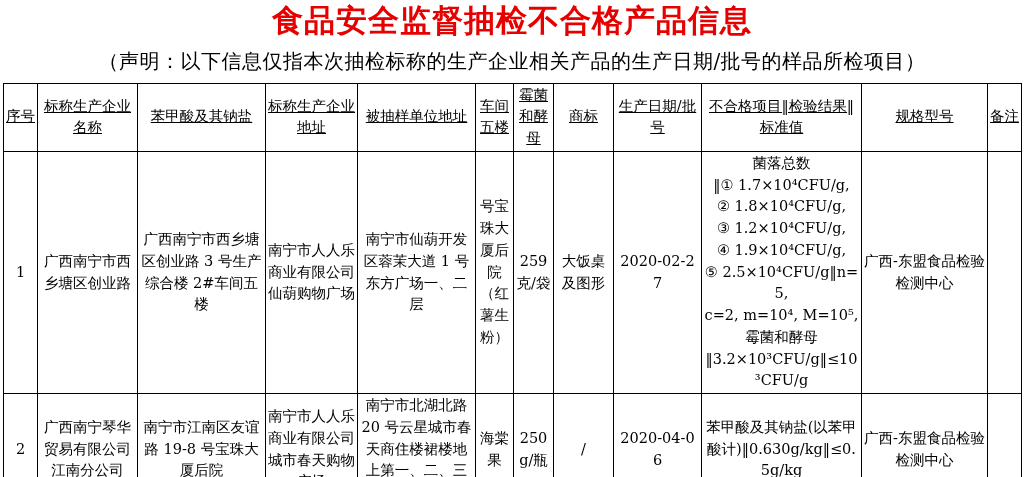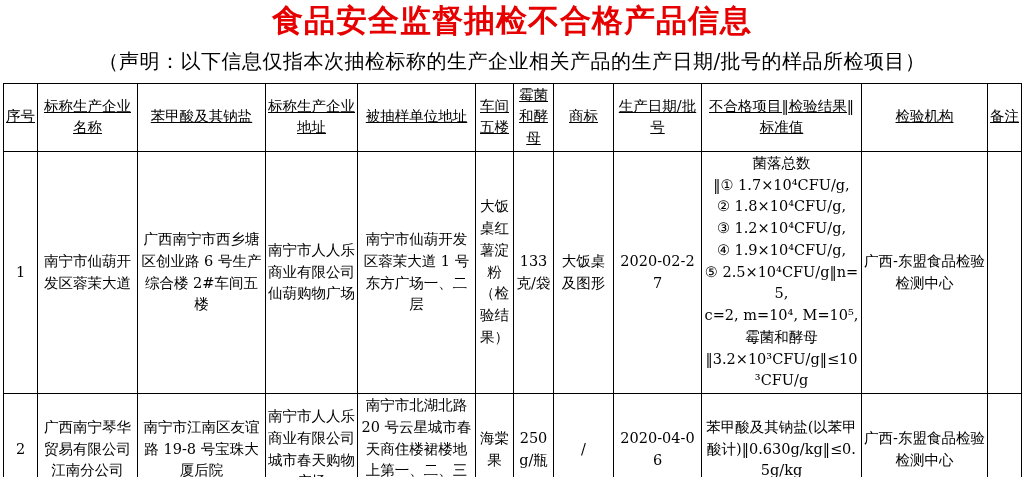--- a/index.html
+++ b/index.html
@@ -90,31 +90,31 @@
       <th>序号</th>
       <th>标称生产企业名称</th>
       <th>苯甲酸及其钠盐</th>
       <th>标称生产企业地址</th>
       <th>被抽样单位地址</th>
       <th>车间五楼</th>
       <th>霉菌和酵母</th>
       <th>商标</th>
       <th>生产日期/批号</th>
       <th>不合格项目‖检验结果‖标准值</th>
-      <th>检验机构</th>
+      <th>规格型号</th>
       <th>备注</th>
     </tr>
     <tr class="r-1">
       <td>1</td>
-      <td>南宁市仙葫开发区蓉茉大道</td>
-      <td>广西南宁市西乡塘区创业路 6 号生产综合楼 2#车间五楼</td>
+      <td>广西南宁市西乡塘区创业路</td>
+      <td>广西南宁市西乡塘区创业路 3 号生产综合楼 2#车间五楼</td>
       <td>南宁市人人乐商业有限公司仙葫购物广场</td>
       <td>南宁市仙葫开发区蓉茉大道 1 号东方广场一、二层</td>
-      <td>大饭桌红薯淀粉（检验结果）</td>
-      <td>133 克/袋</td>
+      <td>号宝珠大厦后院（红薯生粉）</td>
+      <td>259 克/袋</td>
       <td>大饭桌及图形</td>
       <td>2020-02-27</td>
       <td>菌落总数
 ‖① 1.7×10⁴CFU/g,
 ② 1.8×10⁴CFU/g,
 ③ 1.2×10⁴CFU/g,
 ④ 1.9×10⁴CFU/g,
 ⑤ 2.5×10⁴CFU/g‖n=5,
 c=2, m=10⁴, M=10⁵,
 霉菌和酵母

